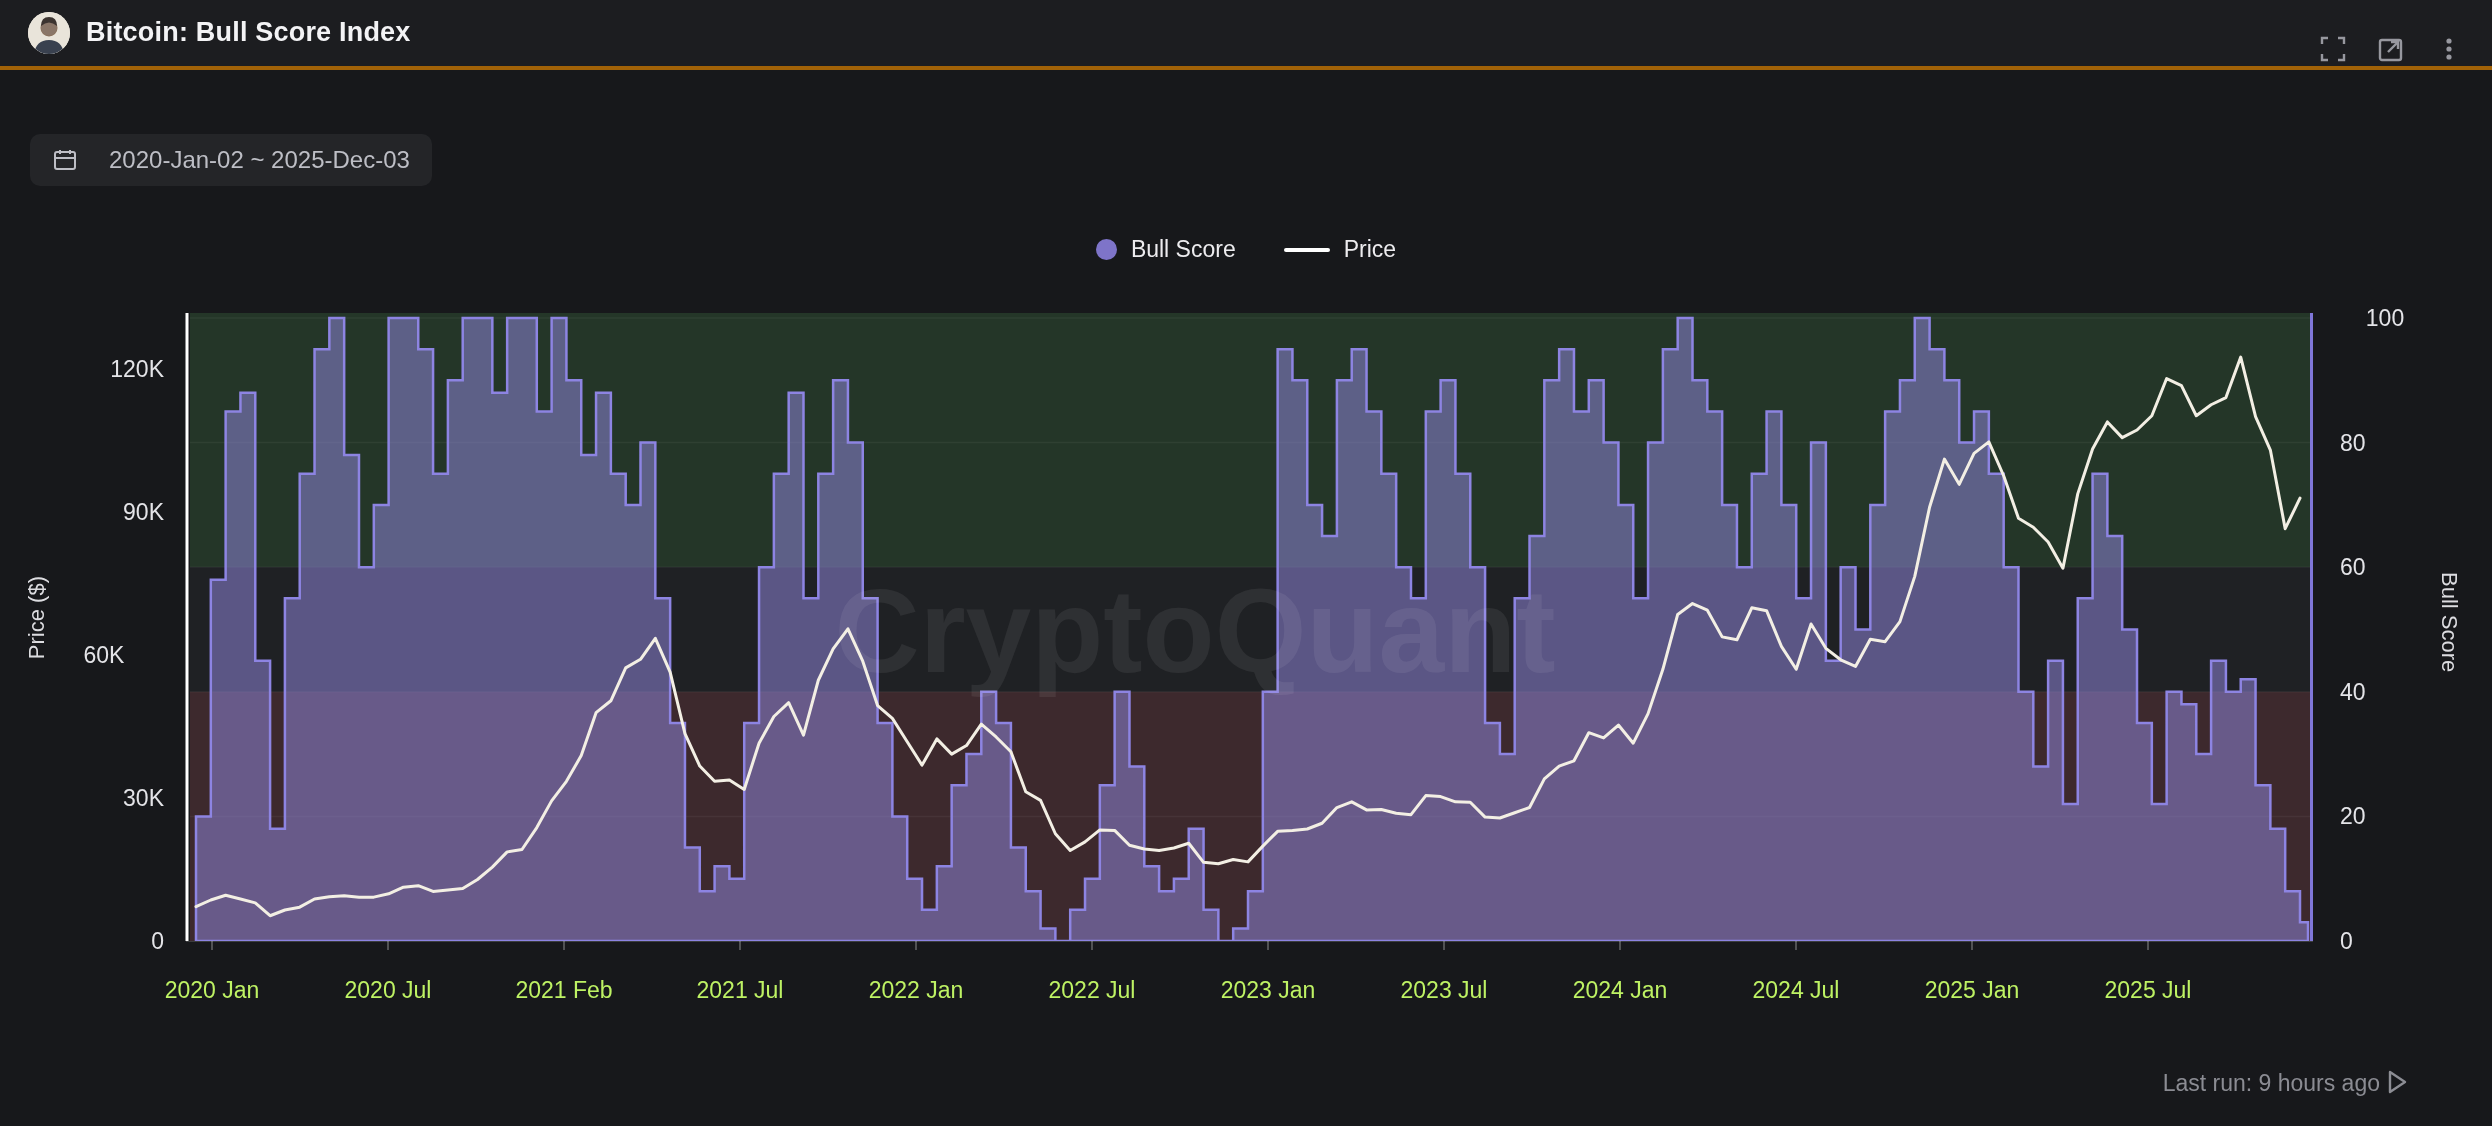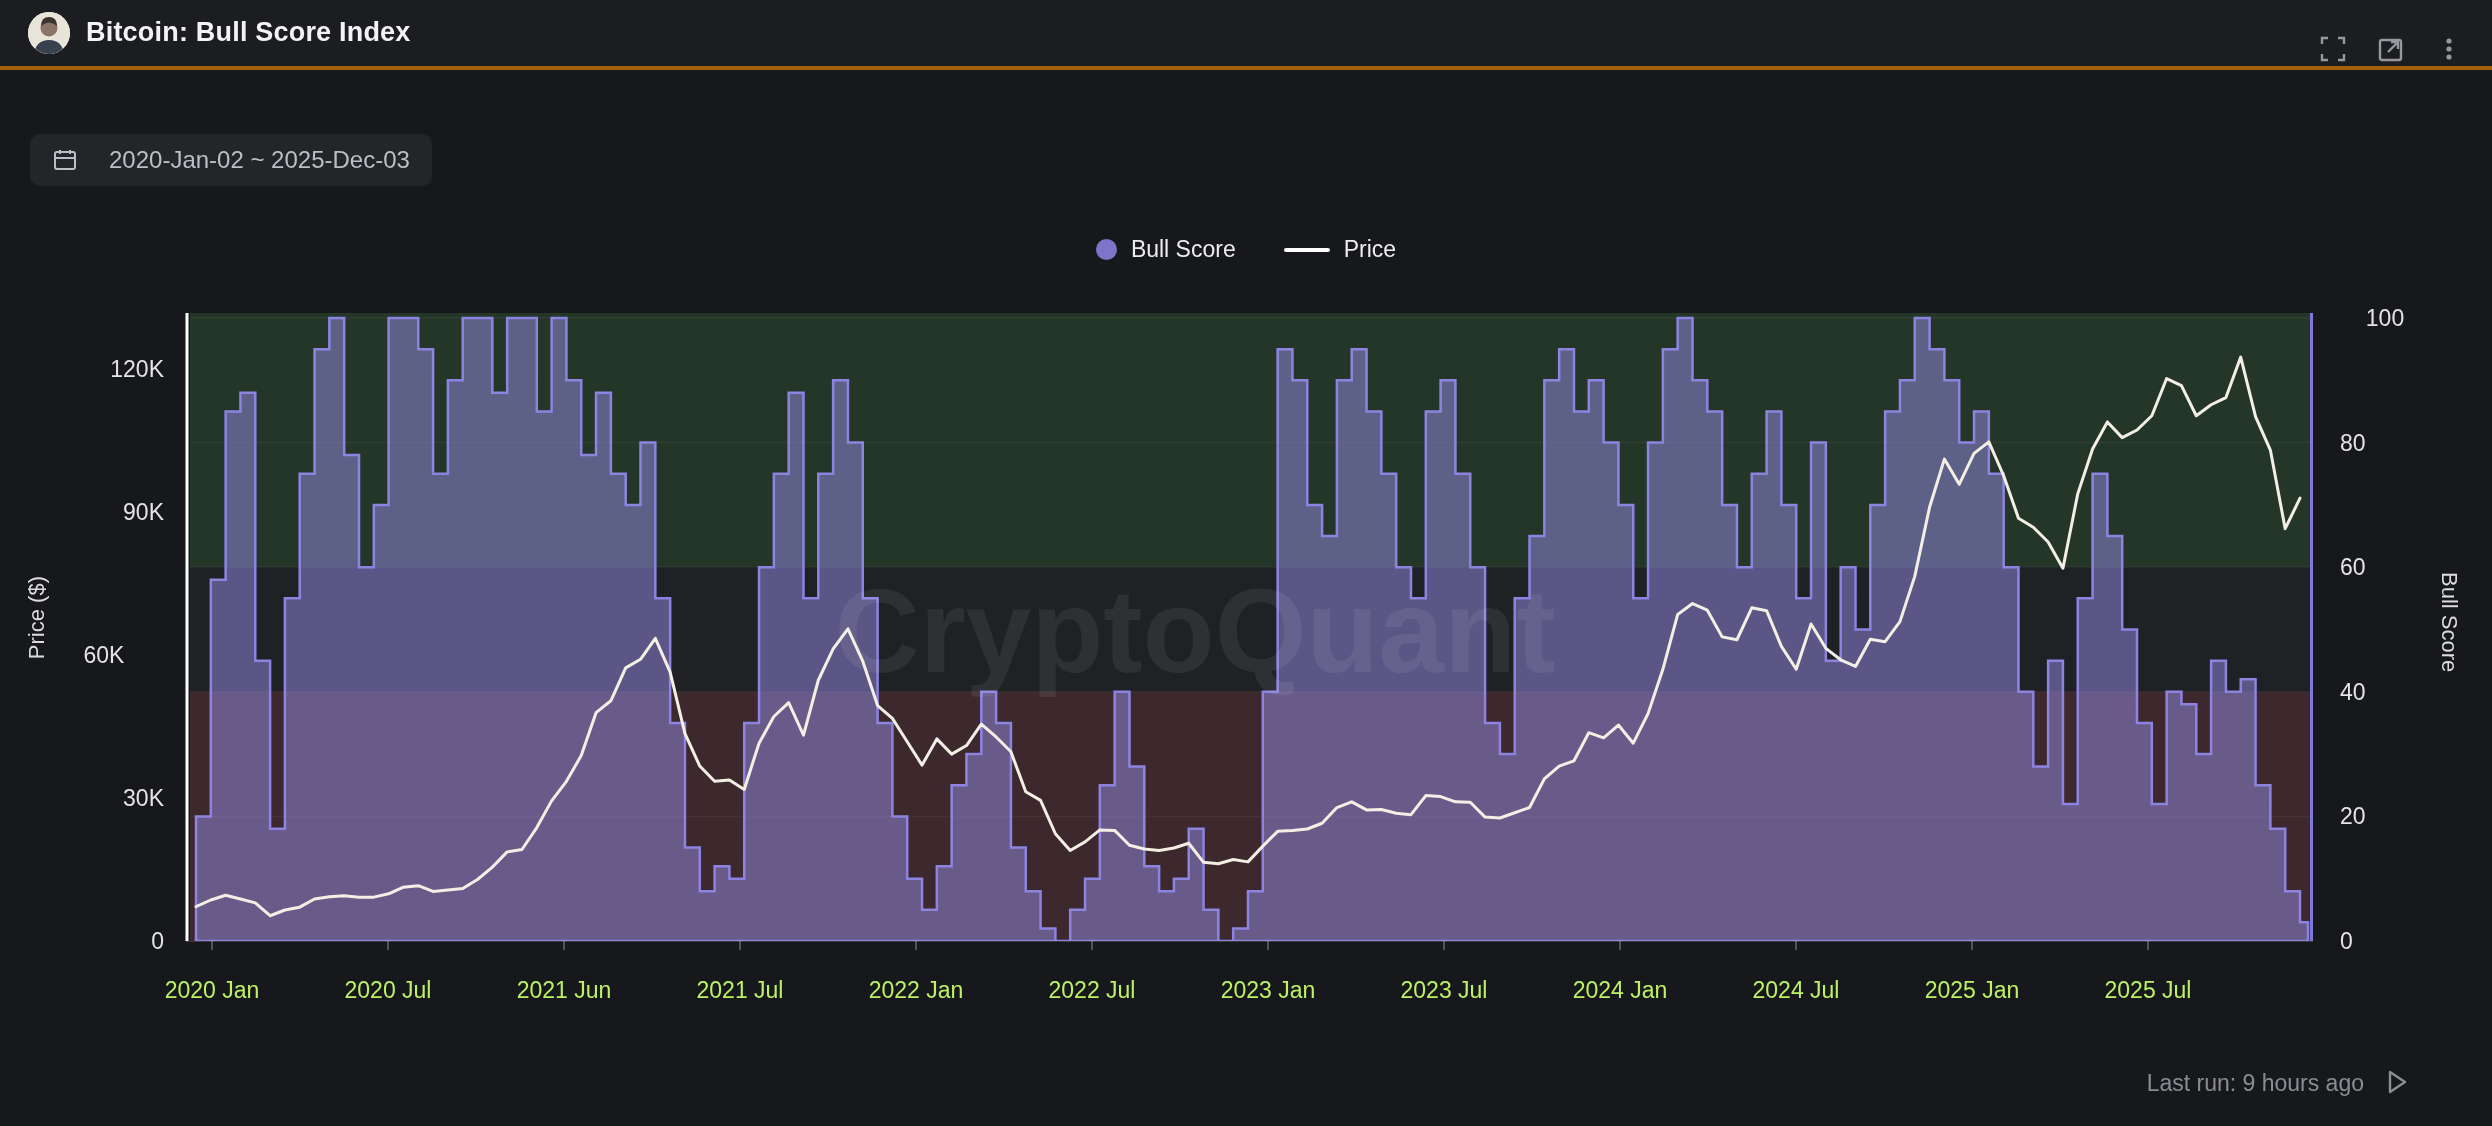--- a/index.html
+++ b/index.html
@@ -33,21 +33,21 @@
       transform:rotate(180deg);font-size:22px;color:#dcdce0;}
   #score-axis-title{position:absolute;left:2436px;top:572px;writing-mode:vertical-rl;
       font-size:22px;color:#dcdce0;}
   
   #zone-legend{position:absolute;left:0;right:0;top:1004px;display:flex;justify-content:center;
       align-items:center;gap:14px;}
   .swatch{width:28px;height:28px;border-radius:3px;}
   .zl-label{font-size:23px;color:#c9cacf;}
   .zl-gap{width:6px;}
   
-  #last-run{position:absolute;right:80px;top:1066px;display:flex;align-items:center;gap:16px;justify-content:flex-end;}
+  #last-run{position:absolute;right:80px;top:1066px;display:flex;align-items:center;justify-content:flex-end;}
   #last-run-label{font-size:23px;color:#8b8c93;}
   #run-button{background:none;border:none;padding:0;cursor:pointer;}
 </style>
 </head>
 <body>
 
 <div id="app">
 
   <div id="header">
     <div id="avatar">
@@ -154,21 +154,21 @@
       <div class="tick ytick" style="left: 52px; width: 112px; text-align: right; top: 498px;">90K</div>
       <div class="tick ytick" style="left: 52px; width: 112px; text-align: right; top: 355px;">120K</div>
       <div class="tick ytick" style="left: 2340px; width: 90px; top: 927px;">0</div>
       <div class="tick ytick" style="left: 2340px; width: 90px; top: 802px;">20</div>
       <div class="tick ytick" style="left: 2340px; width: 90px; top: 678px;">40</div>
       <div class="tick ytick" style="left: 2340px; width: 90px; top: 553px;">60</div>
       <div class="tick ytick" style="left: 2340px; width: 90px; top: 429px;">80</div>
       <div class="tick ytick" style="left: 2340px; width: 90px; top: 304px; text-align: center;">100</div>
       <div class="tick xtick" style="left: 132px; width: 160px; top: 976px;">2020 Jan</div>
       <div class="tick xtick" style="left: 308px; width: 160px; top: 976px;">2020 Jul</div>
-      <div class="tick xtick" style="left: 484px; width: 160px; top: 976px;">2021 Jun</div>
+      <div class="tick xtick" style="left: 484px; width: 160px; top: 976px;">2021 Feb</div>
       <div class="tick xtick" style="left: 660px; width: 160px; top: 976px;">2021 Jul</div>
       <div class="tick xtick" style="left: 836px; width: 160px; top: 976px;">2022 Jan</div>
       <div class="tick xtick" style="left: 1012px; width: 160px; top: 976px;">2022 Jul</div>
       <div class="tick xtick" style="left: 1188px; width: 160px; top: 976px;">2023 Jan</div>
       <div class="tick xtick" style="left: 1364px; width: 160px; top: 976px;">2023 Jul</div>
       <div class="tick xtick" style="left: 1540px; width: 160px; top: 976px;">2024 Jan</div>
       <div class="tick xtick" style="left: 1716px; width: 160px; top: 976px;">2024 Jul</div>
       <div class="tick xtick" style="left: 1892px; width: 160px; top: 976px;">2025 Jan</div>
       <div class="tick xtick" style="left: 2068px; width: 160px; top: 976px;">2025 Jul</div>
     </div>

